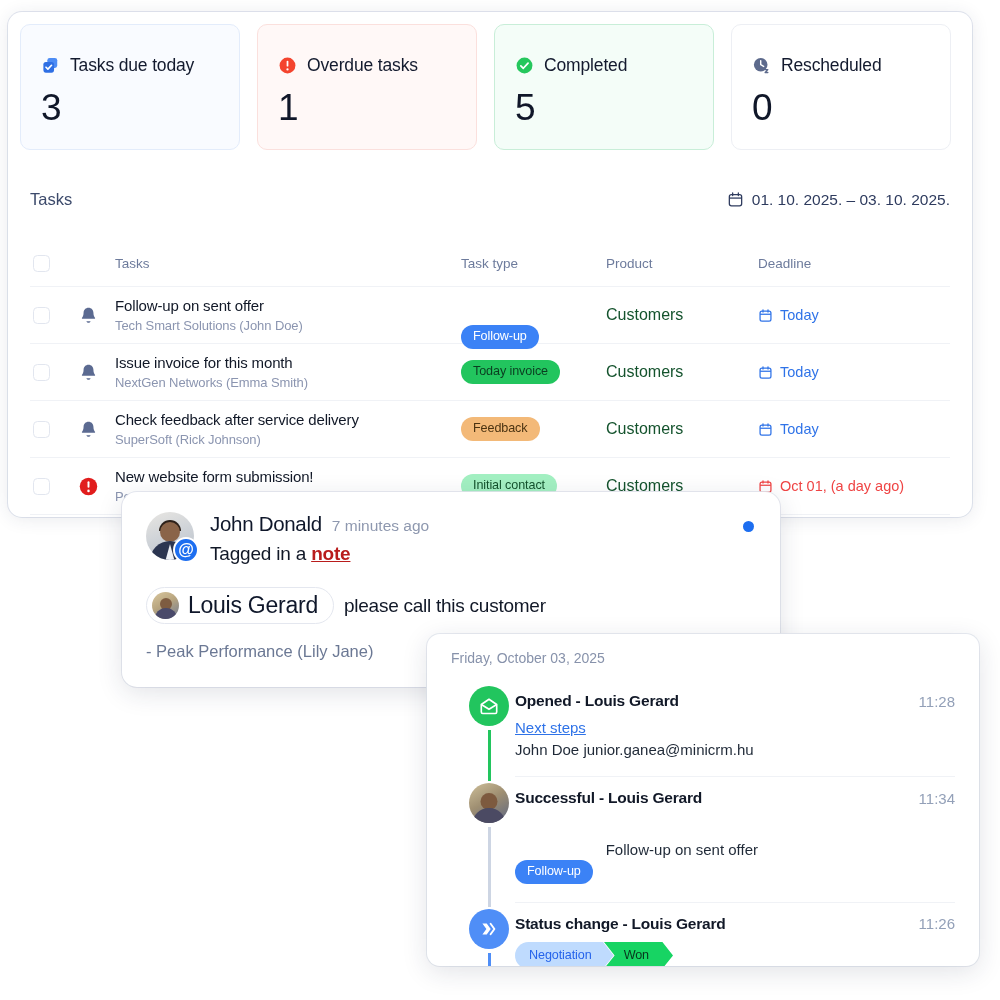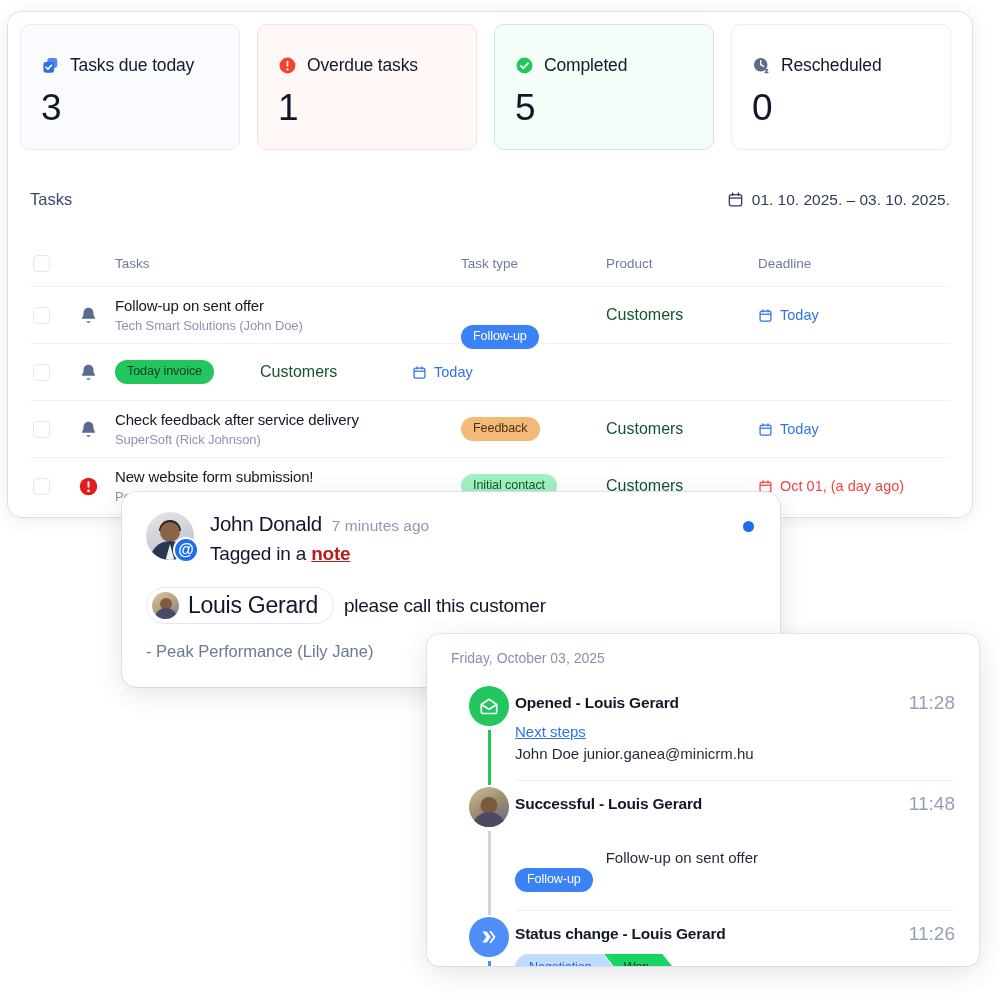--- a/index.html
+++ b/index.html
@@ -146,21 +146,21 @@
     width: 552px; height: 332px;
     background: #ffffff; border-radius: 13px;
     box-shadow: 0 6px 26px rgba(30,40,70,.13), 0 0 0 1px rgba(232,235,242,.9);
     padding: 16px 24px 0 24px;
     overflow: hidden;
   }
   .tl-date { font-size: 14px; color: #8792ab; padding-bottom: 14px; }
   .tl-item { position: relative; padding-left: 64px; padding-top: 12px; }
   .tl-item .row1 { display:flex; align-items:center; justify-content: space-between; }
   .tl-title { font-size: 15.5px; color: #111827; font-weight: bold; letter-spacing: -.2px; }
-  .tl-time  { font-size: 19px; color: #93a0b8; }
+  .tl-time  { font-size: 15px; color: #93a0b8; }
   .tl-icon {
     position:absolute; left: 18px; top: 6px;
     width: 40px; height: 40px; border-radius: 50%;
     display:flex; align-items:center; justify-content:center;
   }
   .tl-icon.green { background: #22c55e; }
   .tl-icon.blue  { background: #4f8ef7; }
   .tl-icon.photo {
     overflow:hidden;
     background: linear-gradient(150deg,#cfc09a 0%,#9f8f72 45%,#5d6782 100%);
@@ -315,20 +315,24 @@
       <div class="tr">
         <div class="c-chk">
           <span class="chkbox"></span>
         </div>
         <div class="c-icon">
           <svg width="21" height="21" viewBox="0 0 24 24">
             <path d="M12 3c-3.3 0-5.6 2.5-5.6 5.7 0 3.6-1.1 5-1.8 5.8-.4.5-.1 1.3.6 1.3h13.6c.7 0 1-.8.6-1.3-.7-.8-1.8-2.2-1.8-5.8C17.6 5.5 15.3 3 12 3z" fill="#5b6a91"></path>
             <path d="M9.6 18.6c.5 1.1 1.4 1.8 2.4 1.8s1.9-.7 2.4-1.8z" fill="#5b6a91"></path>
           </svg>
         </div>
+        <div class="c-task">
+          <div class="task-main">Issue invoice for this month</div>
+          <div class="task-sub">NextGen Networks (Emma Smith)</div>
+        </div>
         <div class="c-type">
           <span class="badge b-invoice">Today invoice</span>
         </div>
         <div class="c-prod cell-txt">Customers</div>
         <div class="c-dead">
           <span class="deadline due">
             <svg width="15" height="15" viewBox="0 0 24 24">
               <rect x="3.3" y="5" width="17.4" height="16" rx="3" fill="none" stroke="#2f73e8" stroke-width="2"></rect>
               <path d="M3.3 10h17.4" stroke="#2f73e8" stroke-width="2"></path>
               <path d="M8 2.8v3.6M16 2.8v3.6" stroke="#2f73e8" stroke-width="2" stroke-linecap="round"></path>
@@ -462,21 +466,21 @@
     </div>
 
     <div class="tl-item">
       <div class="tl-icon photo">
         <span class="h"></span>
         <span class="b"></span>
       </div>
       <div class="tl-line grey"></div>
       <div class="row1">
         <span class="tl-title">Successful - Louis Gerard</span>
-        <span class="tl-time">11:48</span>
+        <span class="tl-time">11:34</span>
       </div>
       <div class="tl-body tl-inline">
         <span class="badge b-followup">Follow-up</span>
         <span class="tl-sub" style="margin-top:0">Follow-up on sent offer</span>
       </div>
     </div>
 
     <div class="tl-item">
       <div class="tl-icon blue">
         <svg width="24" height="24" viewBox="0 0 24 24">

